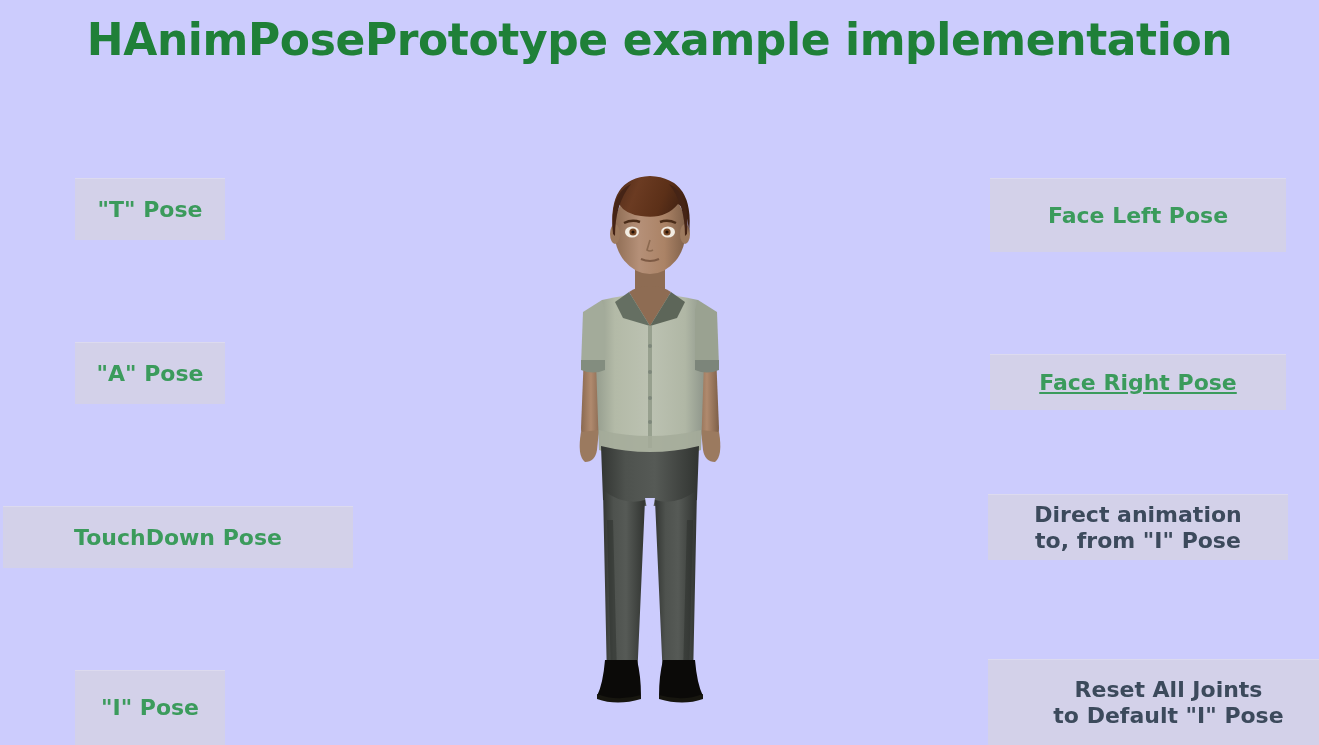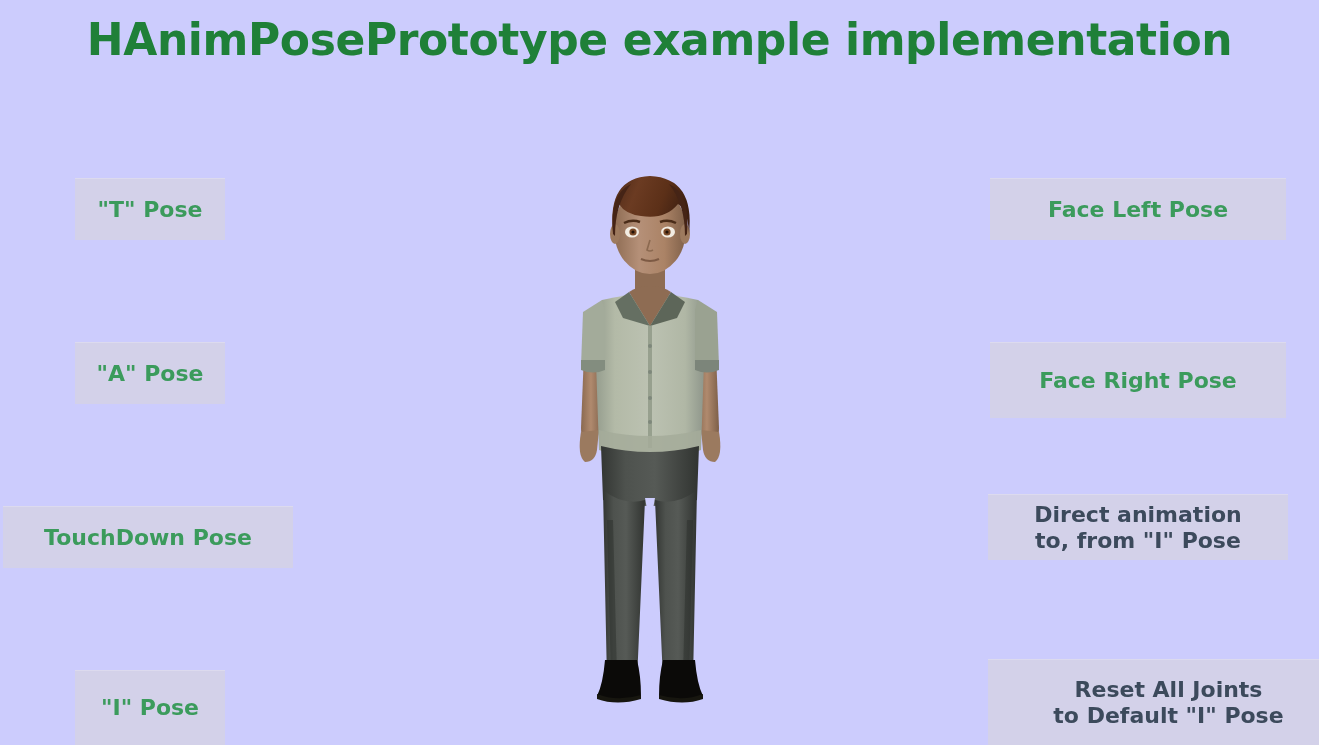--- a/index.html
+++ b/index.html
@@ -58,26 +58,26 @@
     cursor: pointer;
     padding: 4px 8px;
     white-space: pre-line;
   }
 
   .pose-button.slate { color: #3c4a5c; }
 
   
   #btn-t-pose        { left: 75px;  top: 178px; width: 150px; height: 62px; }
   #btn-a-pose        { left: 75px;  top: 342px; width: 150px; height: 62px; }
-  #btn-touchdown     { left: 3px;   top: 506px; width: 290px; height: 62px; }
+  #btn-touchdown     { left: 3px;   top: 506px; width: 350px; height: 62px; }
   #btn-i-pose        { left: 75px;  top: 670px; width: 150px; height: 75px; }
 
   
-  #btn-face-left     { left: 990px; top: 178px; width: 296px; height: 62px; }
-  #btn-face-right    { left: 990px; top: 342px; width: 296px; height: 76px; }
+  #btn-face-left     { left: 990px; top: 178px; width: 296px; height: 74px; }
+  #btn-face-right    { left: 990px; top: 354px; width: 296px; height: 56px; text-decoration: underline; }
   #btn-direct-anim   { left: 988px; top: 494px; width: 300px; height: 66px; }
   #btn-reset-joints  { left: 988px; top: 659px; width: 361px; height: 86px; }
 
   
   #avatar {
     position: absolute;
     left: 545px;
     top: 160px;
     width: 210px;
     height: 585px;

